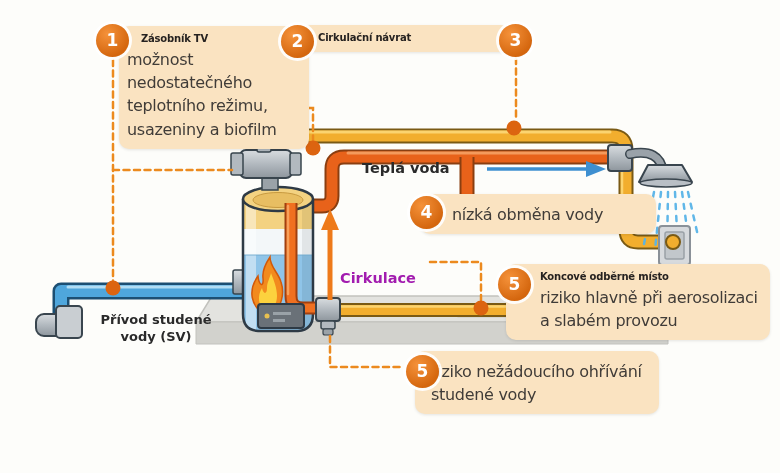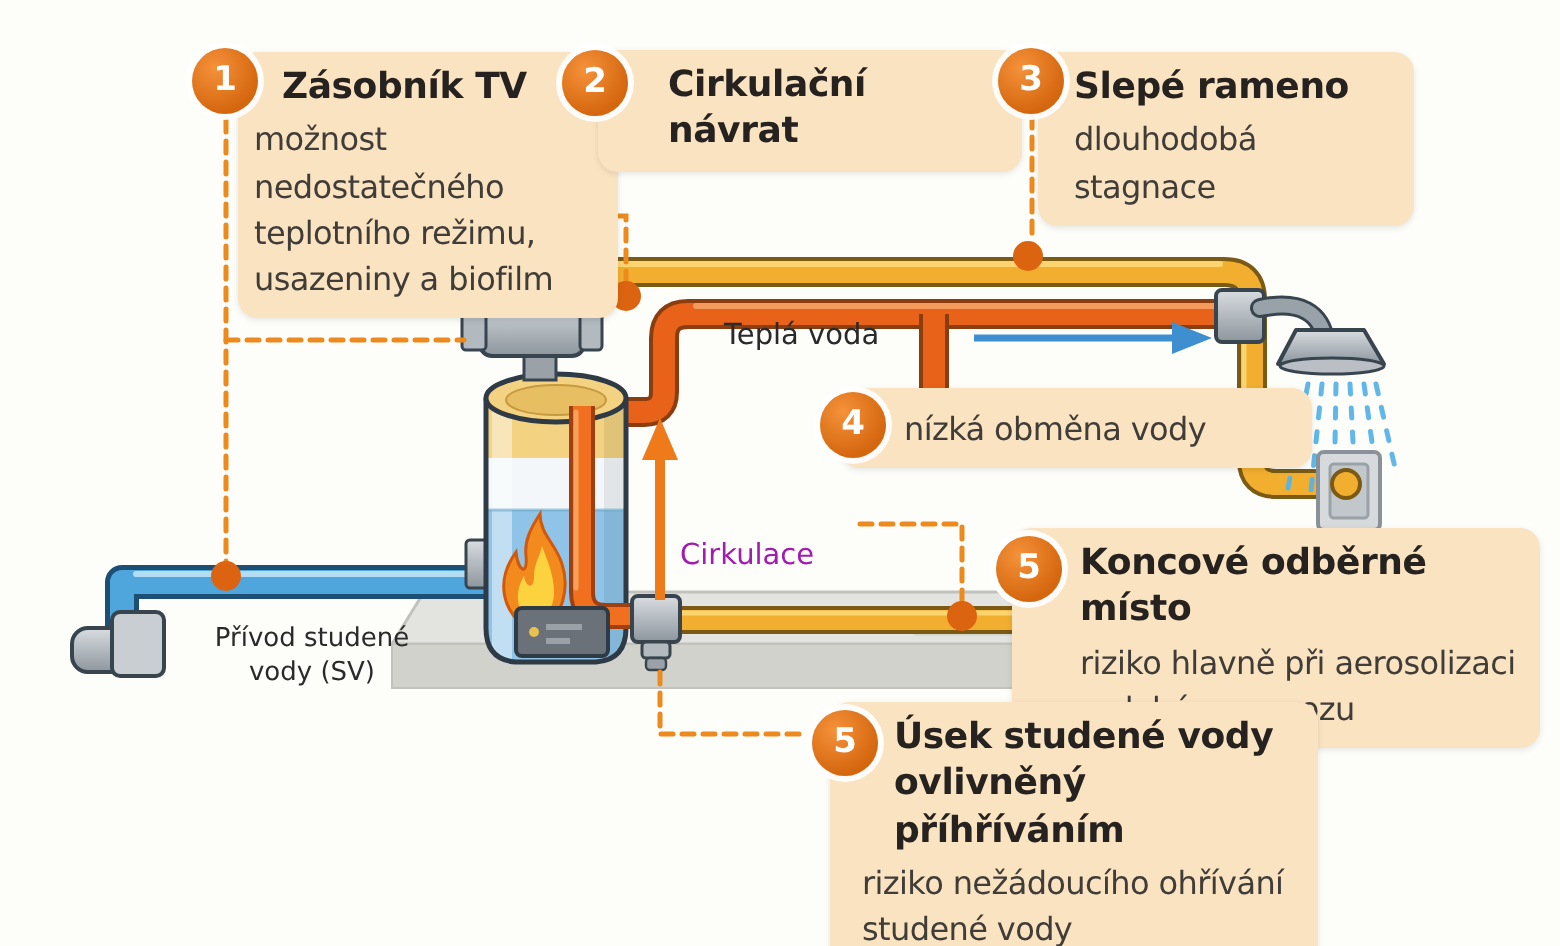--- a/index.html
+++ b/index.html
@@ -1,29 +1,29 @@
 <!DOCTYPE html>
 <html><head>
 <meta charset="utf-8">
 <style>
   html,body{margin:0;padding:0;background:#ffffff;}
   .stage{
     position:relative;width:780px;height:473px;overflow:hidden;
     background:#FDFDFA;font-family:"DejaVu Sans",sans-serif;
   }
   .scene{position:absolute;left:0;top:0;z-index:1;}
-  .lbl{position:absolute;z-index:3;font-weight:normal;color:#2A2A2A;}
+  .lbl{position:absolute;z-index:3;font-weight:bold;color:#2A2A2A;}
   .lbl-hot{left:362px;top:160px;font-size:14.5px;}
   .lbl-circ{left:340px;top:270px;font-size:14.5px;color:#a21caf;}
   .lbl-cold{left:60px;top:312px;width:126px;text-align:center;font-size:13px;line-height:1.3;margin-left:33px;}
   .co-box{
     position:absolute;z-index:5;background:#FAE3C1;border-radius:10px;
     padding:6px 8px 8px 8px;box-shadow:0 1px 3px rgba(0,0,0,.10);
   }
-  .co-title{font-size:18px;font-weight:bold;color:#262220;line-height:1.3;letter-spacing:-0.2px;}
+  .co-title{font-size:10px;font-weight:bold;color:#262220;line-height:1.3;letter-spacing:-0.2px;}
   .co-desc{font-size:16px;color:#403C38;line-height:1.45;margin-top:3px;letter-spacing:-0.3px;}
   .co-badge{
     position:absolute;z-index:6;width:33px;height:33px;border-radius:50%;
     background:radial-gradient(circle at 35% 30%, #F5923A, #D4660E 72%);
     box-shadow:0 0 0 3px rgba(255,255,255,.92), 0 1px 2px rgba(0,0,0,.2);
     color:#fff;font-size:17px;font-weight:bold;text-align:center;line-height:33px;
   }
 </style>
 </head>
 <body>
@@ -173,40 +173,35 @@
   <div class="lbl lbl-circ">Cirkulace</div>
   <div class="lbl lbl-cold">Přívod studené vody (SV)</div>
 
   <div class="co-box" style="left:119px;top:26px;width:174px;">
     <div class="co-title" style="margin-left:14px;">Zásobník TV</div>
     <div class="co-desc">možnost nedostatečného teplotního režimu, usazeniny a biofilm</div>
   </div>
   <div class="co-badge" style="left:96px;top:24px;">1</div>
 
   <div class="co-box" style="left:299px;top:25px;width:196px;">
-    <div class="co-title" style="margin-left:27px;">Cirkulační návrat</div>
+    <div class="co-title" style="margin-left:11px;">Cirkulační návrat</div>
   </div>
   <div class="co-badge" style="left:281px;top:25px;">2</div>
 
-  <div class="co-box" style="left:519px;top:26px;width:172px;">
-    <div class="co-title" style="margin-left:10px;">Slepé rameno</div>
-    <div class="co-desc" style="margin-left:10px;">dlouhodobá stagnace</div>
-  </div>
   <div class="co-badge" style="left:499px;top:24px;">3</div>
 
   <div class="co-box" style="left:420px;top:194px;width:220px;">
     <div class="co-desc" style="margin-left:24px;">nízká obměna vody</div>
   </div>
   <div class="co-badge" style="left:410px;top:196px;">4</div>
 
   <div class="co-box" style="left:506px;top:264px;width:248px;">
     <div class="co-title" style="margin-left:26px;">Koncové odběrné místo</div>
     <div class="co-desc" style="margin-left:26px;">riziko hlavně při aerosolizaci a slabém provozu</div>
   </div>
   <div class="co-badge" style="left:498px;top:268px;">5</div>
 
   <div class="co-box" style="left:415px;top:351px;width:228px;">
-    <div class="co-title" style="margin-left:24px;">Úsek studené vody ovlivněný příhříváním</div>
     <div class="co-desc" style="margin-left:8px;">riziko nežádoucího ohřívání studené vody</div>
   </div>
   <div class="co-badge" style="left:406px;top:355px;">5</div>
 
 </div>
 
 </body></html>

